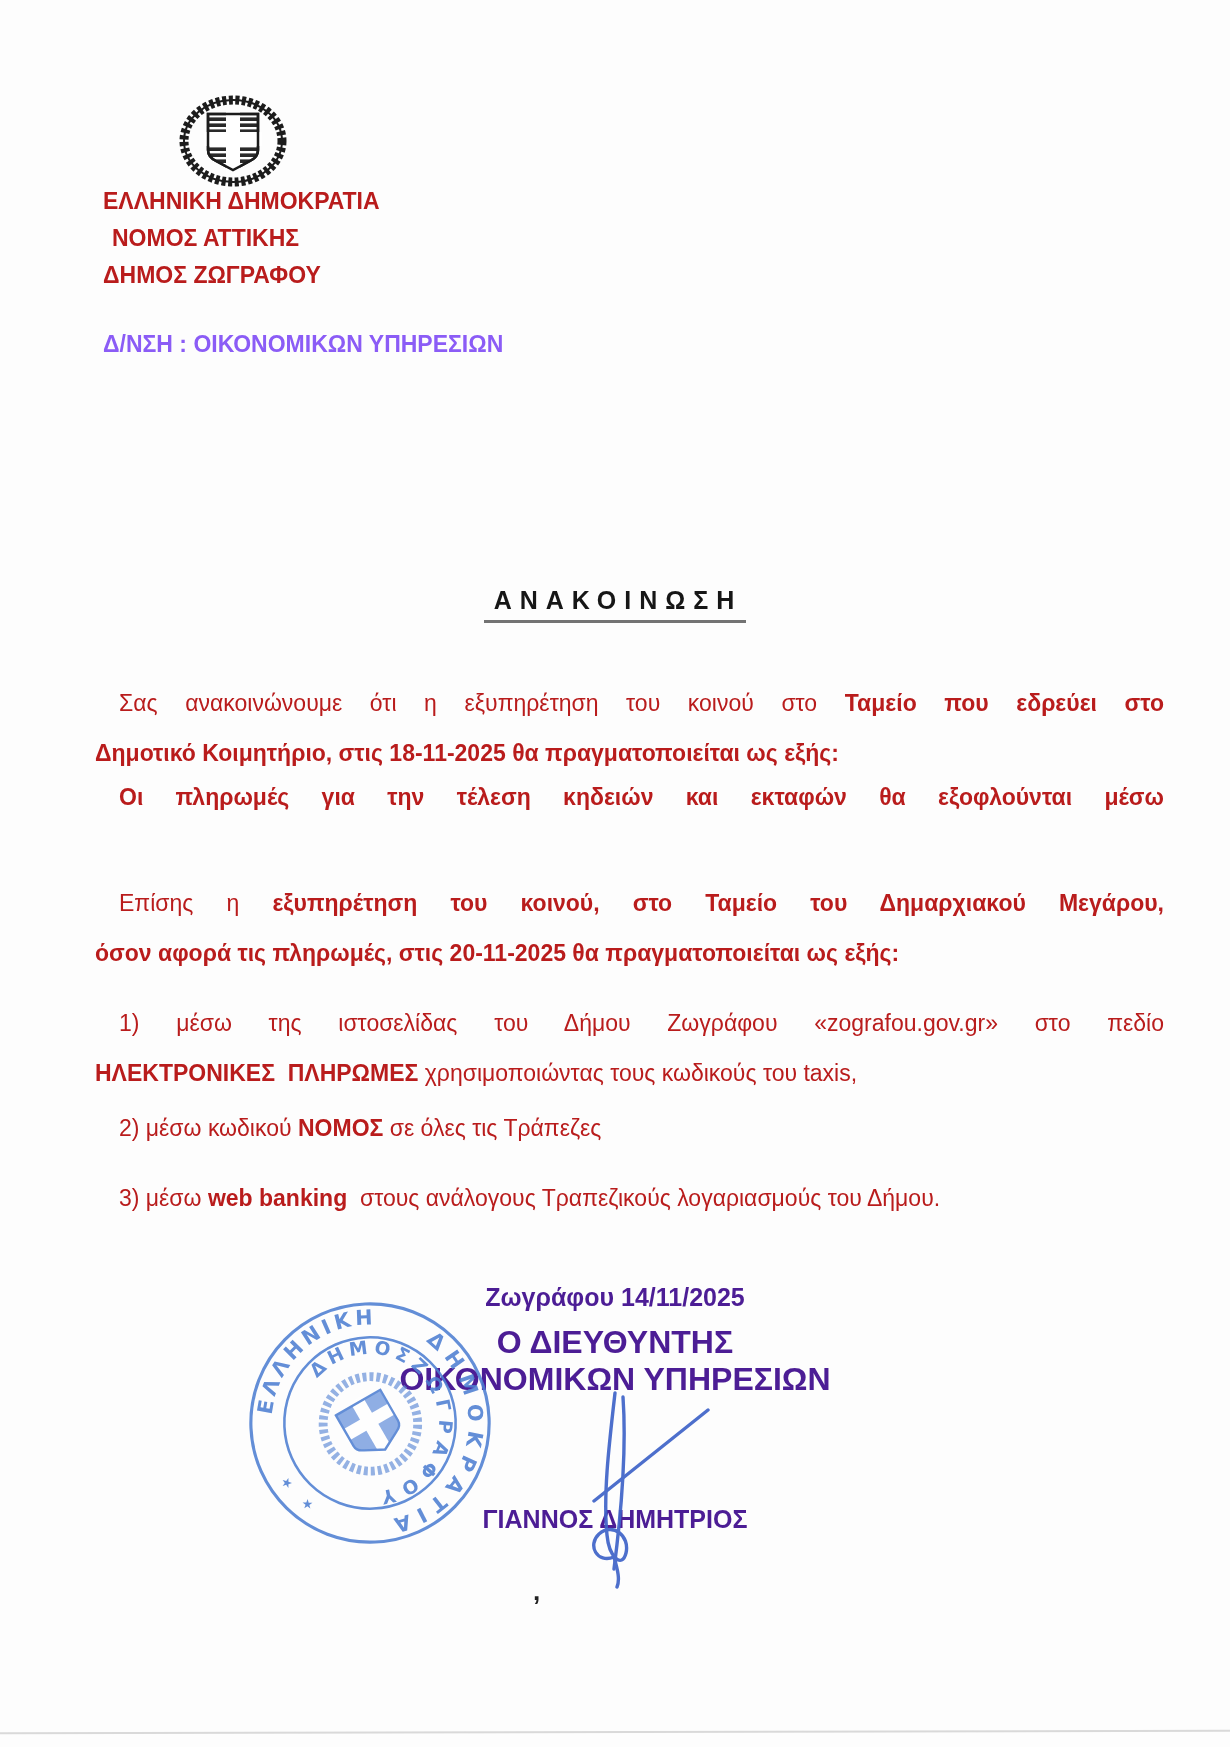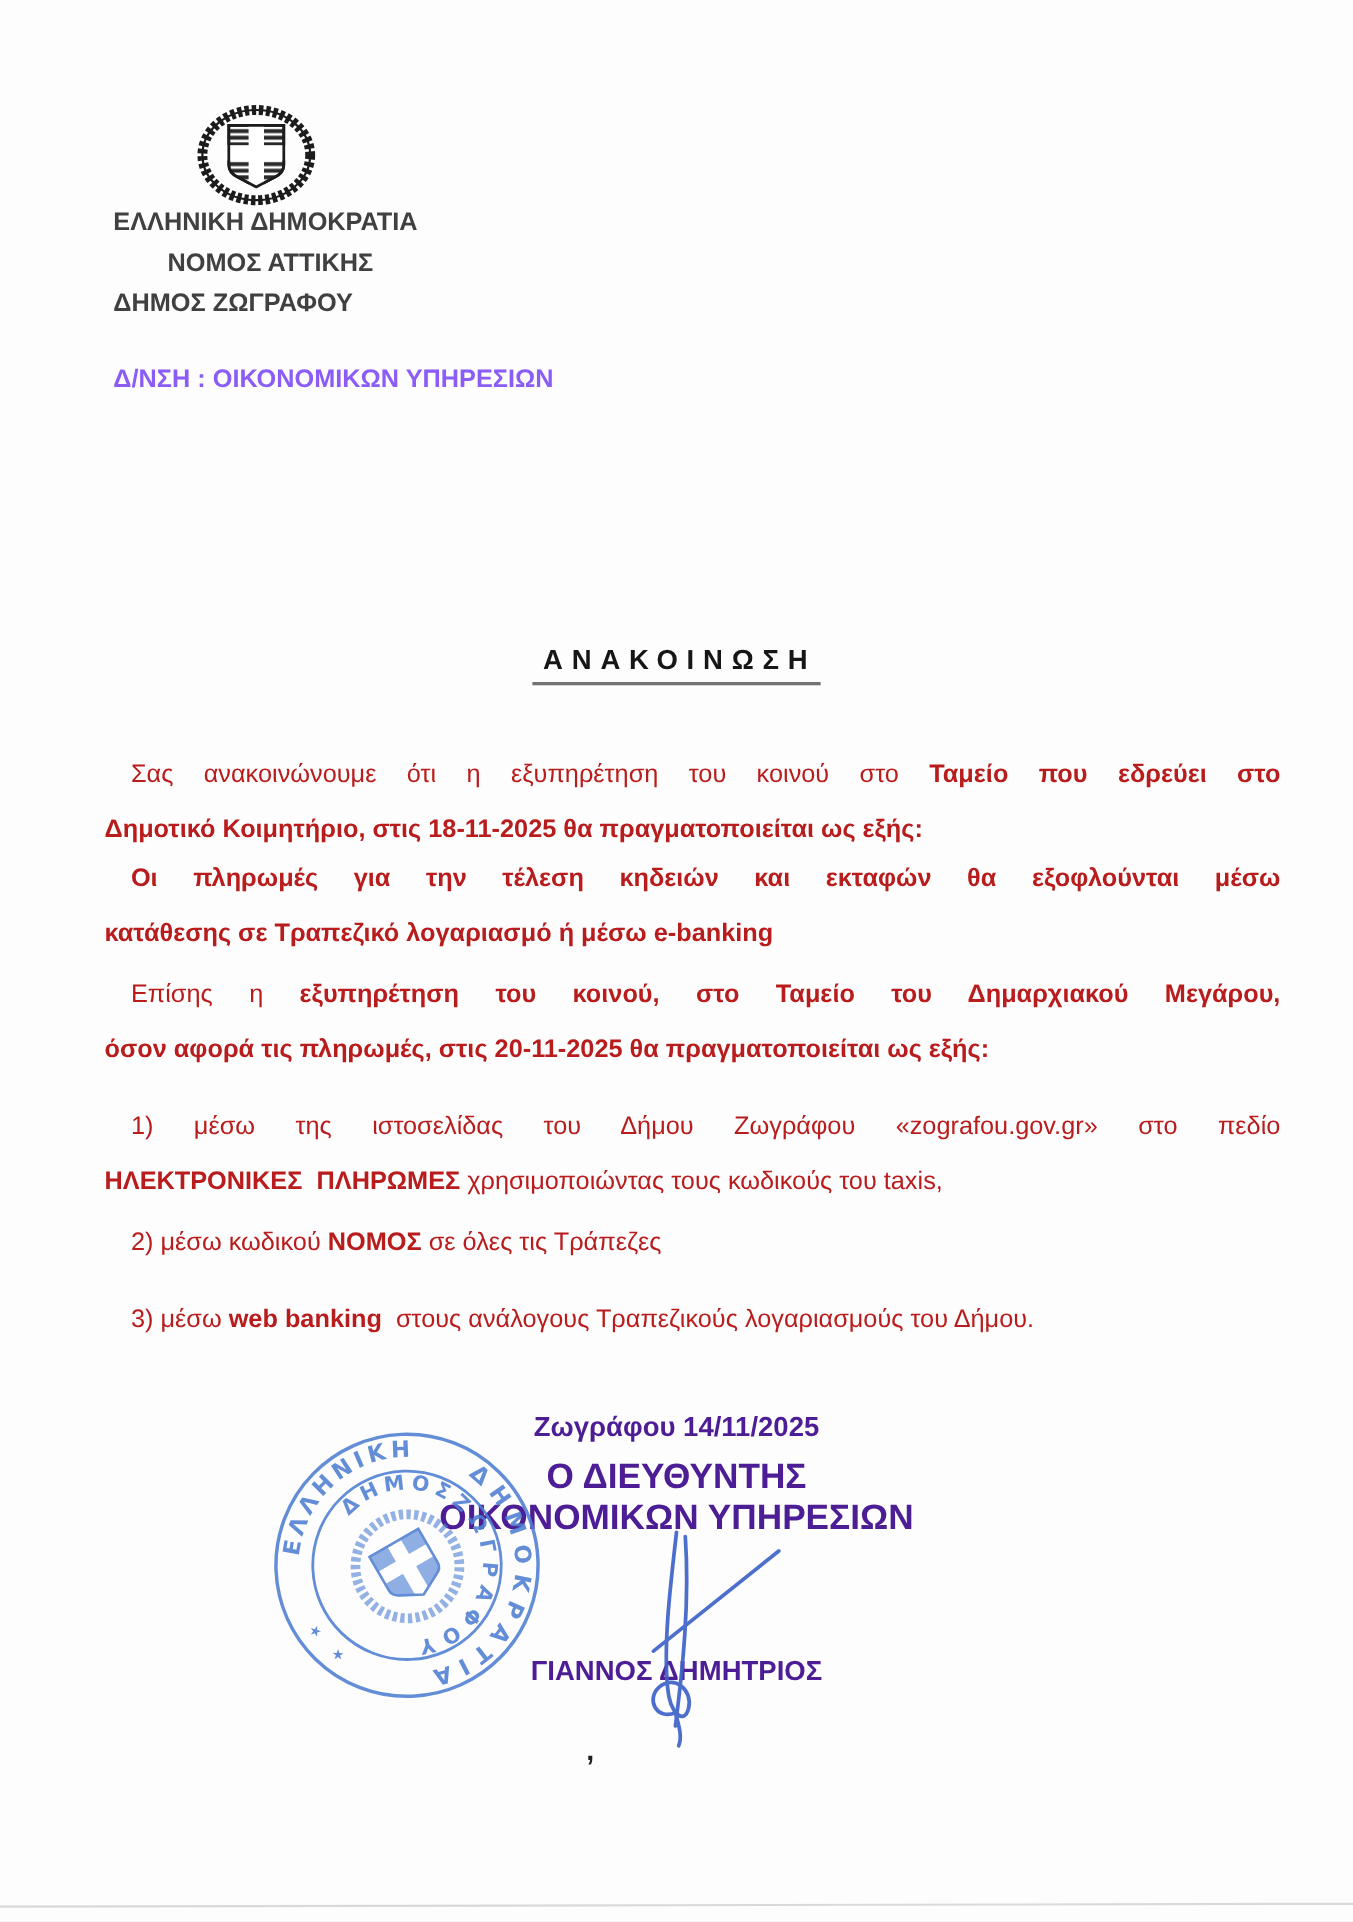--- a/index.html
+++ b/index.html
@@ -1,19 +1,19 @@
 <!DOCTYPE html>
 <html><head>
 <meta charset="utf-8">
 <style>
   html,body{margin:0;padding:0;background:#e9e9e9;}
   #page{position:relative;width:1230px;height:1747px;background:#fdfdfd;margin:0 auto;
         font-family:"Liberation Sans","DejaVu Sans",sans-serif;color:#1e1e1e;overflow:hidden;}
-  .hdr{position:absolute;left:103px;top:183px;font-size:23px;font-weight:700;line-height:37px;color:#404040;}
-  .hdr .l2{padding-left:9px;text-align:center;}
+  .hdr{position:absolute;left:103px;top:183px;font-size:23px;font-weight:700;line-height:37px;color:#b91c1c;}
+  .hdr .l2{padding-left:9px;}
   .dept{position:absolute;left:103px;top:331px;font-size:23px;font-weight:700;color:#8b5cf6;}
   .title-wrap{position:absolute;left:0;top:586px;width:1230px;text-align:center;}
   .title-wrap span{display:inline-block;font-size:25px;font-weight:700;letter-spacing:8px;
         color:#161616;border-bottom:3px solid #737373;padding:0 4px 5px 10px;}
   .line{position:absolute;left:95px;width:1045px;font-size:23px;line-height:50px;color:#b91c1c;text-align:left;white-space:nowrap;}
   .wrapline{white-space:normal;}
   .just{white-space:normal;text-align:justify;text-align-last:justify;}
   .ind{padding-left:24px;}
   .b{font-weight:700;}
   .center-block{position:absolute;left:7px;width:1216px;text-align:center;font-weight:700;color:#4c1d95;}
@@ -54,21 +54,20 @@
   <div class="dept">Δ/ΝΣΗ : ΟΙΚΟΝΟΜΙΚΩΝ ΥΠΗΡΕΣΙΩΝ</div>
 
   <div class="title-wrap">
     <span>ΑΝΑΚΟΙΝΩΣΗ</span>
   </div>
 
   <div class="line just ind" style="top:678px"><span>Σας ανακοινώνουμε ότι η εξυπηρέτηση του κοινού στο </span><span class="b"> Ταμείο που εδρεύει στο</span></div>
   <div class="line wrapline" style="top:728px"><span class="b">Δημοτικό Κοιμητήριο, στις 18-11-2025 θα πραγματοποιείται ως εξής:</span></div>
 
   <div class="line just ind" style="top:772px"><span class="b">Οι πληρωμές για την τέλεση κηδειών και εκταφών θα εξοφλούνται μέσω</span></div>
-  <div class="line wrapline" style="top:822px"><span class="b">κατάθεσης σε Τραπεζικό λογαριασμό ή μέσω e-banking</span></div>
 
   <div class="line just ind" style="top:878px"><span>Επίσης η </span><span class="b">εξυπηρέτηση του κοινού, στο  Ταμείο του Δημαρχιακού Μεγάρου,</span></div>
   <div class="line wrapline" style="top:928px"><span class="b">όσον αφορά τις πληρωμές, στις 20-11-2025 θα πραγματοποιείται ως εξής:</span></div>
 
   <div class="line just ind" style="top:998px"><span>1) μέσω της ιστοσελίδας του Δήμου Ζωγράφου «zografou.gov.gr»  στο πεδίο</span></div>
   <div class="line wrapline" style="top:1048px"><span class="b">ΗΛΕΚΤΡΟΝΙΚΕΣ&nbsp; ΠΛΗΡΩΜΕΣ</span><span> χρησιμοποιώντας τους κωδικούς του taxis,</span></div>
 
   <div class="line wrapline ind" style="top:1103px"><span>2) μέσω κωδικού </span><span class="b">ΝΟΜΟΣ</span><span> σε όλες τις Τράπεζες</span></div>
   <div class="line wrapline ind" style="top:1173px"><span>3) μέσω </span><span class="b">web banking</span><span>&nbsp; στους ανάλογους Τραπεζικούς λογαριασμούς του Δήμου.</span></div>
 

